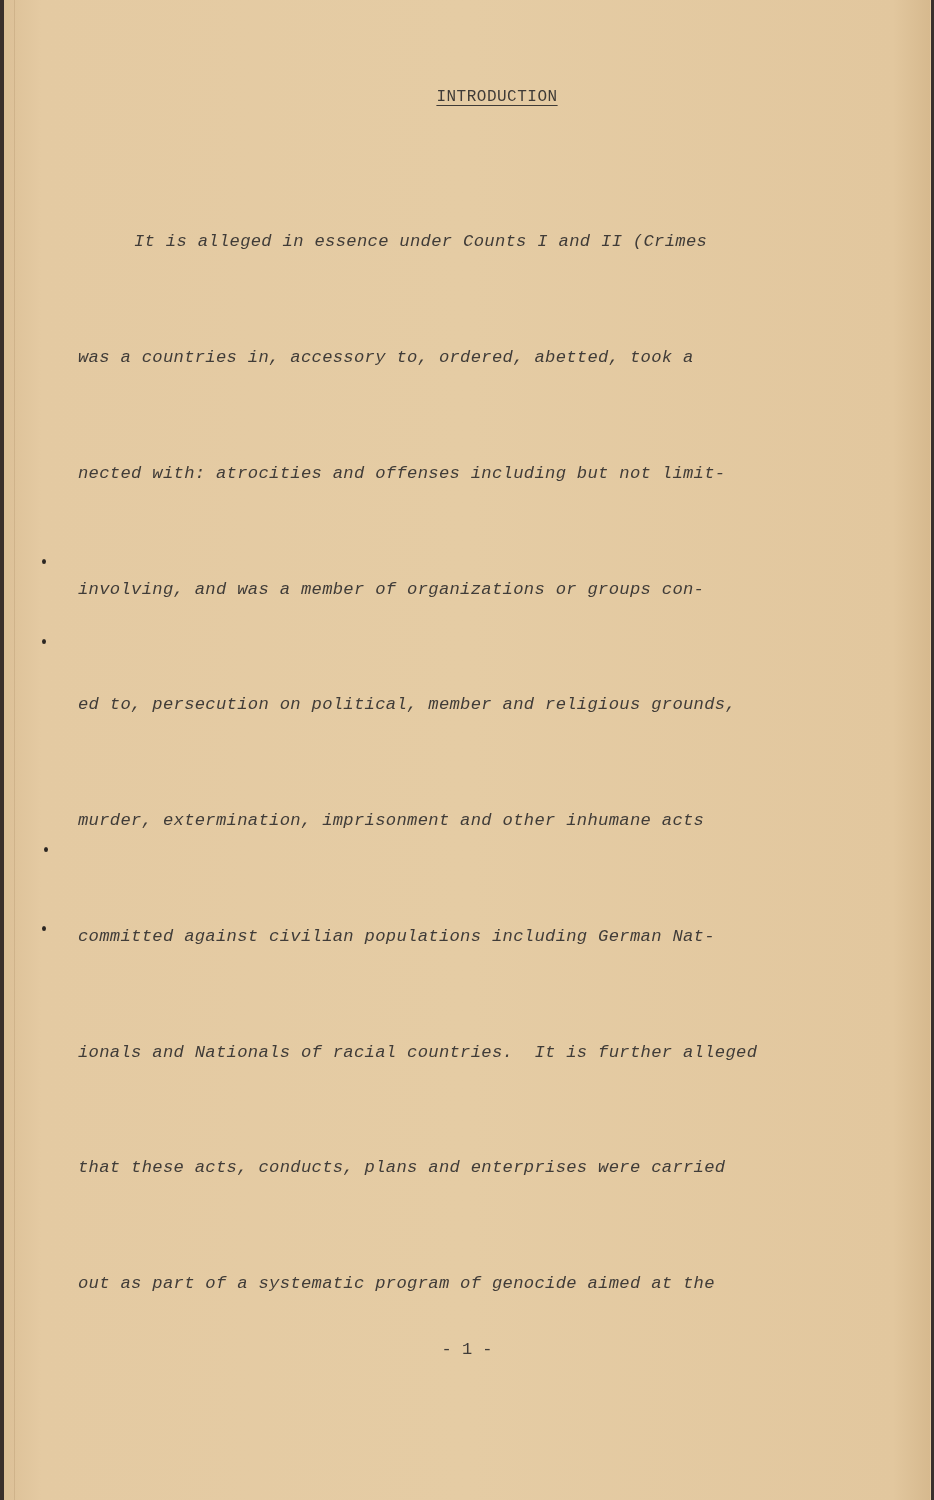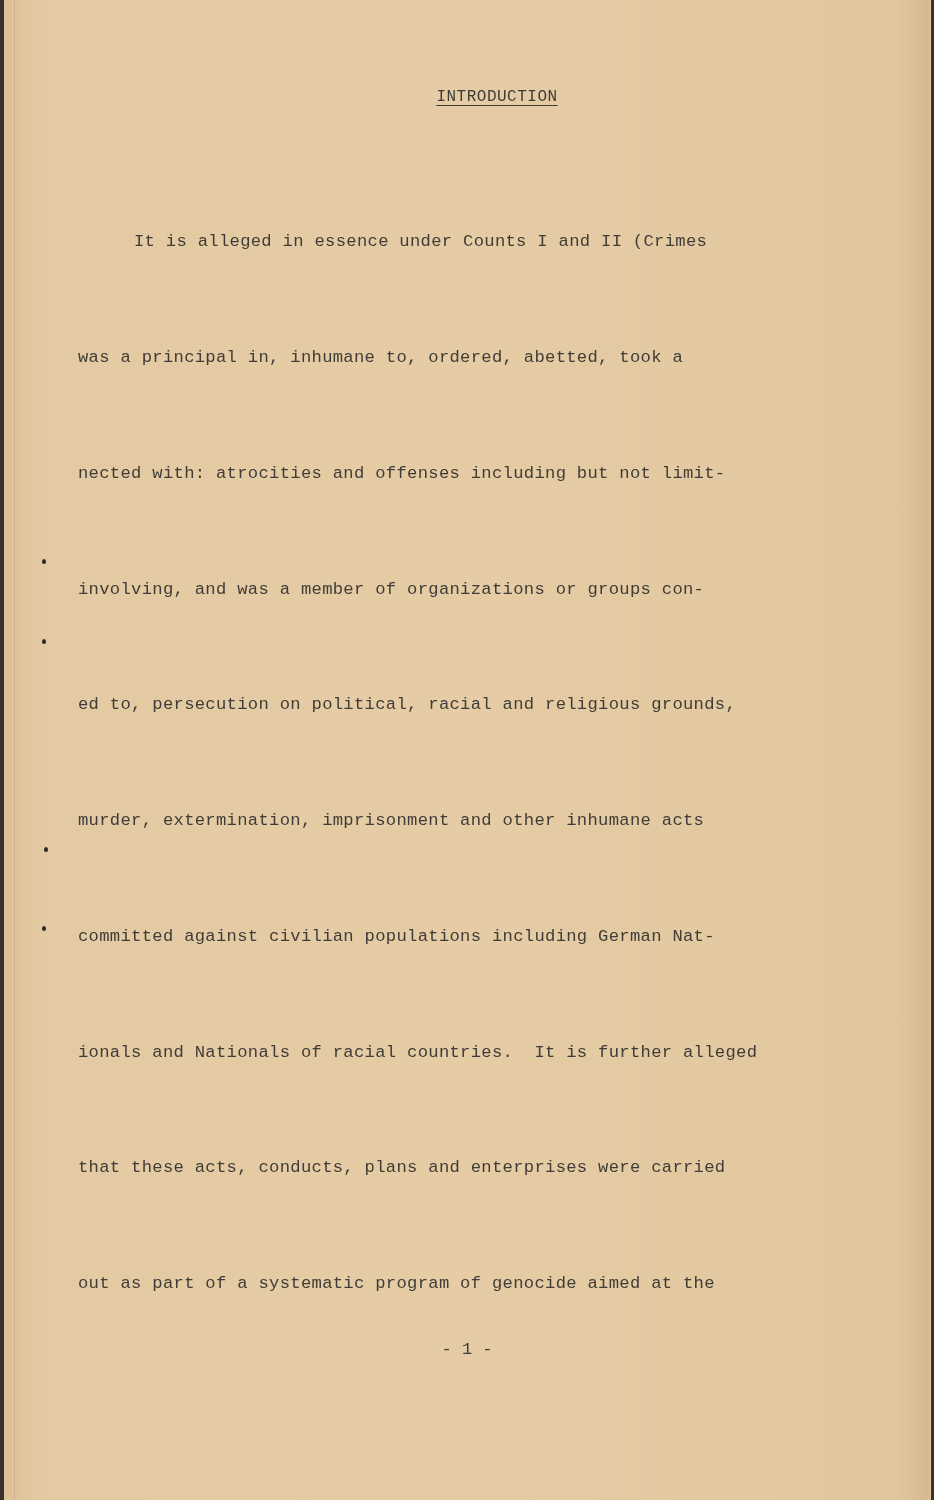--- a/index.html
+++ b/index.html
@@ -45,21 +45,21 @@
       position: absolute;
       left: 74px;
       top: 146px;
       width: 790px;
       font-size: 17.2px;
       line-height: 38.6px;
       letter-spacing: 0.3px;
       white-space: pre;
       color: #403c38;
     }
-    .line { display: block; height: 38.6px; }
+    .line { display: block; height: 38.6px; font-style: italic; }
     .indent1 { padding-left: 56px; }
     .pagenum {
       position: absolute;
       top: 1340px;
       left: 0; right: 0;
       text-align: center;
       font-size: 17px;
       color: #403c38;
     }
     .pagenum span { margin-left: 0px; }
@@ -73,24 +73,24 @@
 </head>
 <body>
 
 <div class="page">
   <div class="fold"></div>
 
   <div class="title"><span>INTRODUCTION</span></div>
 
   <div class="text">
     <span class="line indent1">It is alleged in essence under Counts I and II (Crimes</span>
-    <span class="line">was a principal in, inhumane to, ordered, abetted, took a</span>
+    <span class="line">was a countries in, accessory to, ordered, abetted, took a</span>
     <span class="line">nected with: atrocities and offenses including but not limit-</span>
     <span class="line">involving, and was a member of organizations or groups con-</span>
-    <span class="line">ed to, persecution on political, racial and religious grounds,</span>
+    <span class="line">ed to, persecution on political, member and religious grounds,</span>
     <span class="line">murder, extermination, imprisonment and other inhumane acts</span>
     <span class="line">committed against civilian populations including German Nat-</span>
     <span class="line">ionals and Nationals of racial countries.  It is further alleged</span>
     <span class="line">that these acts, conducts, plans and enterprises were carried</span>
     <span class="line">out as part of a systematic program of genocide aimed at the</span>
     
     
     
     
     

